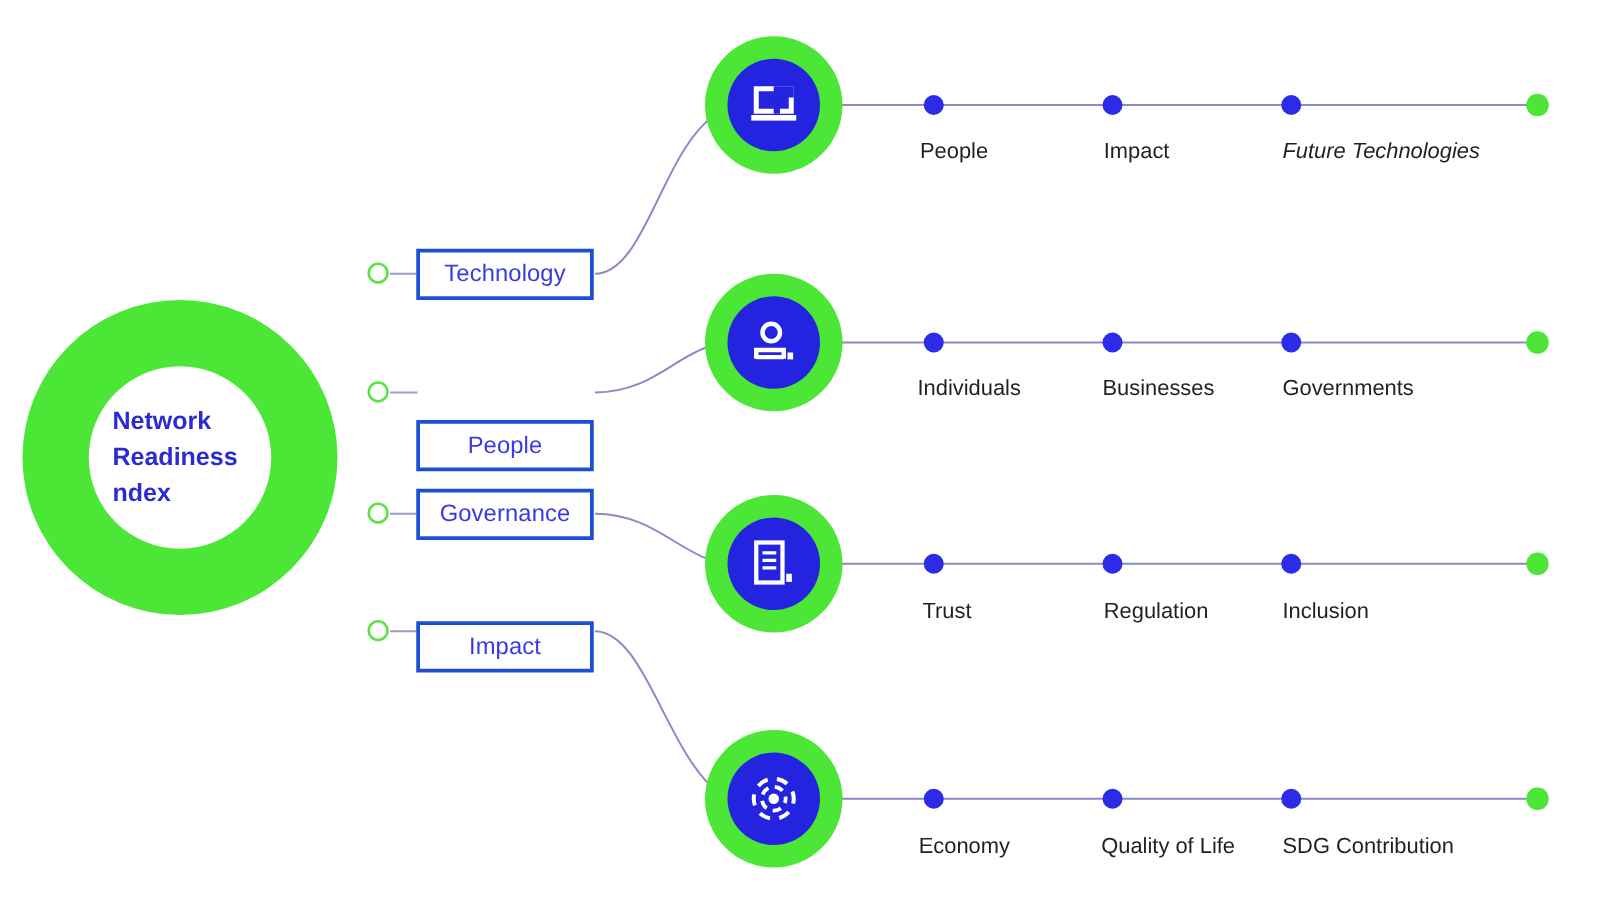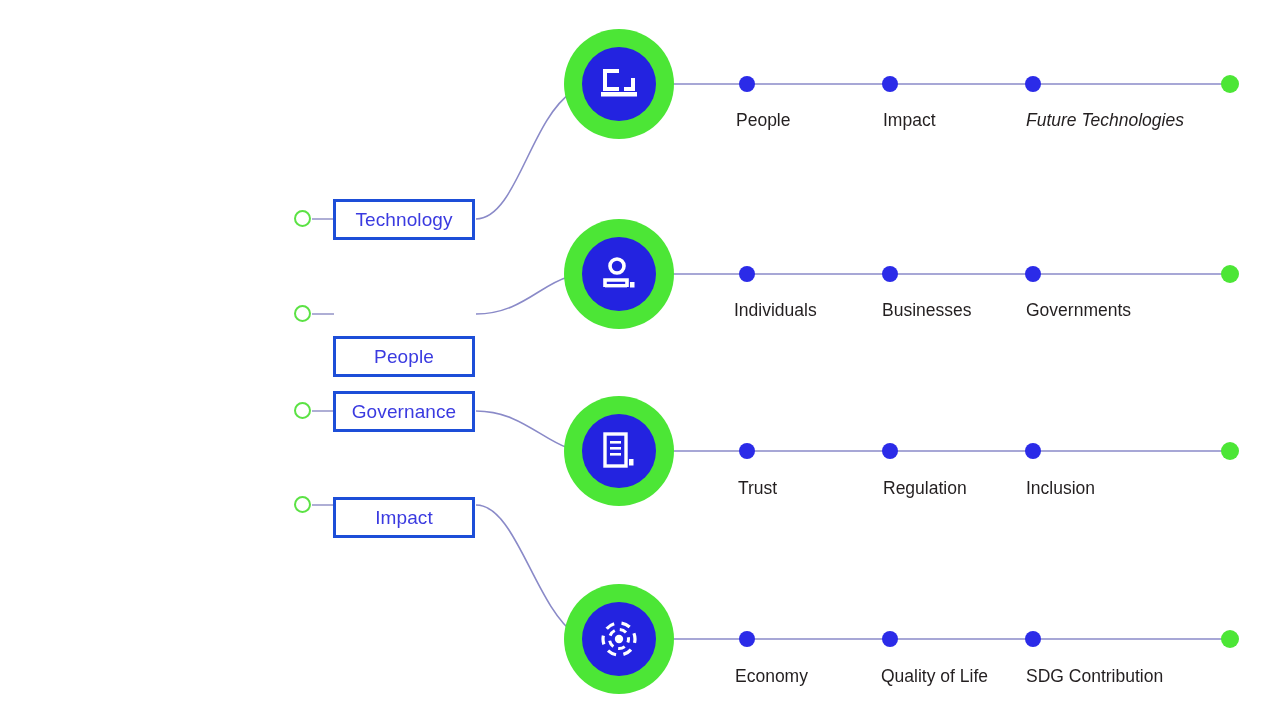--- a/index.html
+++ b/index.html
@@ -155,20 +155,29 @@
     <path d="M 476 314 C 520 314, 540 285, 568 277" fill="none" stroke="#8A8AC8" stroke-width="1.6"></path>
     <path d="M 476 411 C 518 411, 540 438, 568 448" fill="none" stroke="#8A8AC8" stroke-width="1.6"></path>
     <path d="M 476 505 C 516 505, 534 605, 576 635" fill="none" stroke="#8A8AC8" stroke-width="1.6"></path>
 
     <line x1="672" y1="84" x2="1232" y2="84" stroke="#8A8AC8" stroke-width="1.6"></line>
     <line x1="672" y1="274" x2="1232" y2="274" stroke="#8A8AC8" stroke-width="1.6"></line>
     <line x1="672" y1="451" x2="1232" y2="451" stroke="#8A8AC8" stroke-width="1.6"></line>
     <line x1="672" y1="639" x2="1232" y2="639" stroke="#8A8AC8" stroke-width="1.6"></line>
   </svg>
 
+  <div class="hub">
+    <div class="hub-inner">
+      <div class="hub-text">
+        <div>Network</div>
+        <div>Readiness</div>
+        <div>ndex</div>
+      </div>
+    </div>
+  </div>
 
   <div class="bullet-ring" style="left:294px; top:210px;"></div>
   <div class="pillar-box" style="left:333px; top:199px;">
     <span class="pillar-label">Technology</span>
   </div>
 
   <div class="bullet-ring" style="left:294px; top:305px;"></div>
   <div class="pillar-box" style="left:333px; top:294px;margin-top:42px;">
     <span class="pillar-label">People</span>
   </div>

